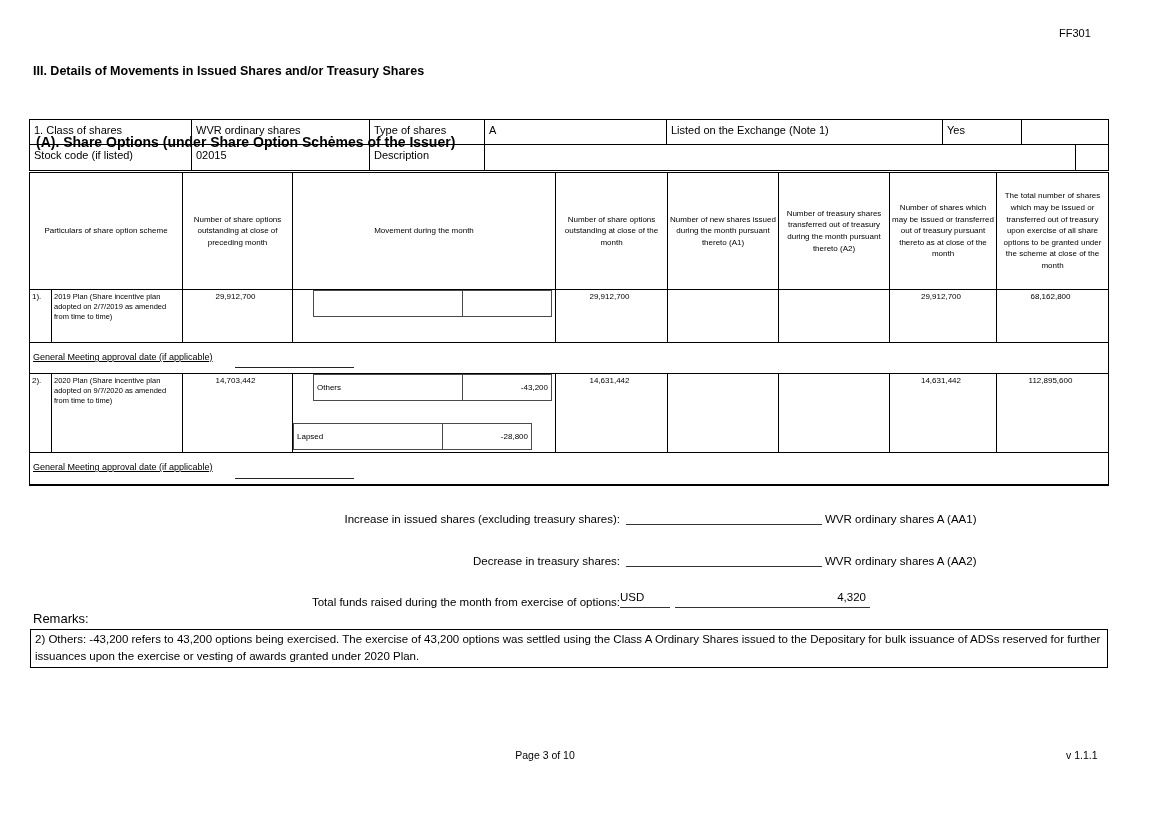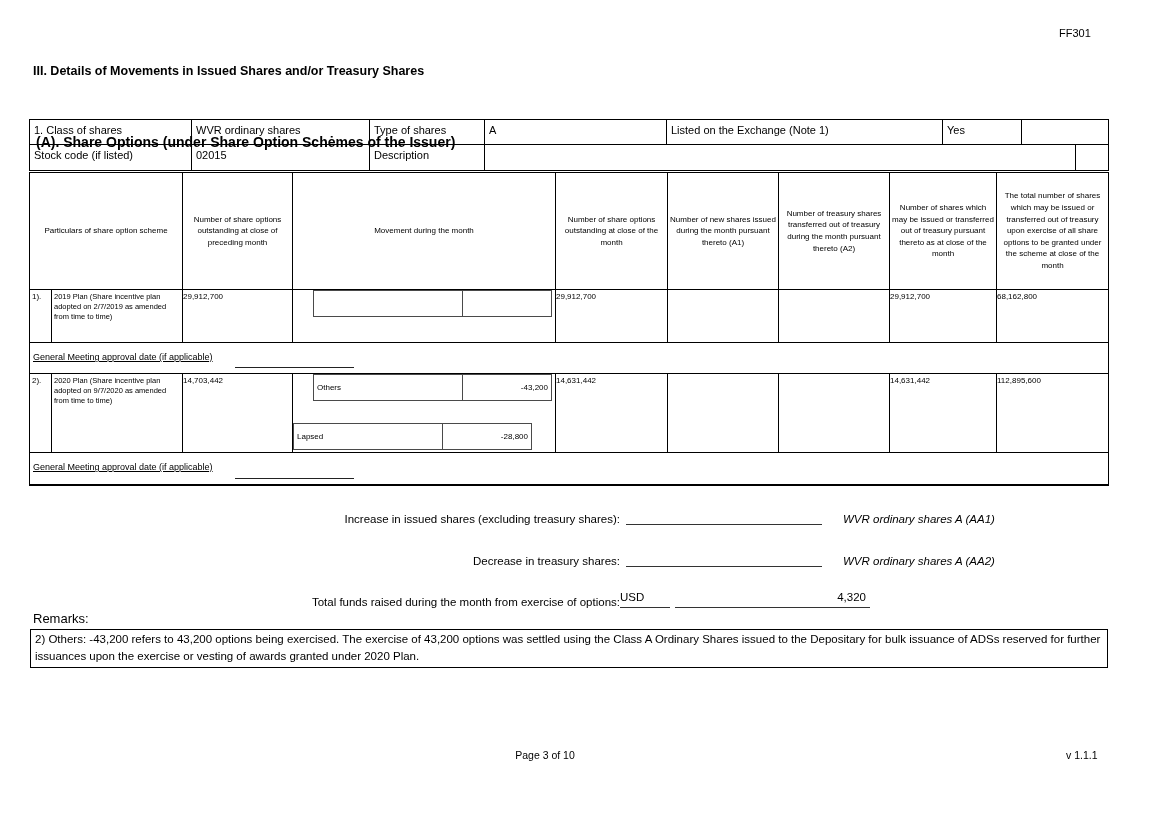--- a/index.html
+++ b/index.html
@@ -27,35 +27,35 @@
   .t2 .c { border-right:1px solid #000; overflow:hidden; flex-shrink:0; }
   .t2 .last { border-right:none; }
   .hrow { height:117px; }
   .hc { display:flex; align-items:center; justify-content:center; text-align:center;
         font-size:8px; line-height:1.45; padding:0 2px; }
   .cw153{width:153px}.cw22{width:22px}.cw131{width:131px}.cw110{width:110px}.cw263{width:263px}
   .cw112{width:112px}.cw111{width:111px}.cw107{width:107px}
   .r1 { height:53px; } .r2 { height:79px; }
   .idx { font-size:8px; padding:2px 1px 0 2px; }
   .scheme { font-size:7.5px; line-height:1.3; padding:2px 2px 0 2px; }
-  .num { font-size:8px; text-align:left; padding:2px 4px 0 0; }
+  .num { font-size:8px; text-align:center; padding:2px 4px 0 0; }
   .mov { position:relative; }
   .mbox { position:absolute; left:0; display:flex; height:27px; }
   .mbox.b2 { top:49px; } .mbox.b1 { top:0;margin-left:20px; }
   .mlabel { width:150px; border:1px solid #4a4a4a; font-size:8px; display:flex; align-items:center; padding-left:3px; background:#fff; }
   .mval { width:90px; border:1px solid #4a4a4a; margin-left:-1px; font-size:8px; display:flex; align-items:center; justify-content:flex-end; padding-right:3px; background:#fff; }
   .gmrow { position:relative; height:31px;text-decoration:underline; }
   .gm-label { font-size:9px; padding:9px 0 0 3px; }
   .gm-line { position:absolute; left:205px; bottom:5px; width:119px; border-bottom:1.5px solid #222; }
 
   
   .sumrow { position:absolute; left:0; display:flex; align-items:flex-end; font-size:11.5px; height:20px; }
   .sum-label { width:620px; text-align:right;margin-top:40px; }
   .uline { display:inline-block; width:196px; margin-left:6px; border-bottom:1.5px solid #333; height:17px; }
-  .sum-class { margin-left:21px;font-style:italic; }
+  .sum-class { margin-left:3px; }
   .usd-box { width:50px; margin-left:0; border-bottom:1.5px solid #333; height:17px; }
   .fund-box { width:195px; margin-left:5px; border-bottom:1.5px solid #333; height:17px; text-align:right; padding-right:4px; }
 
   .remarks-label { position:absolute; left:33px; top:611px; font-size:13px; }
   .remarks-box { position:absolute; left:30px; top:629px; width:1078px; height:39px; border:1px solid #000;
                  font-size:11.5px; line-height:1.45; padding:1px 4px; overflow:hidden; }
 
   .footer-page { position:absolute; left:0; top:749px; width:1090px; text-align:center; font-size:10.5px; }
   .footer-version { position:absolute; left:1066px; top:749px; font-size:10.5px; }
 </style>

